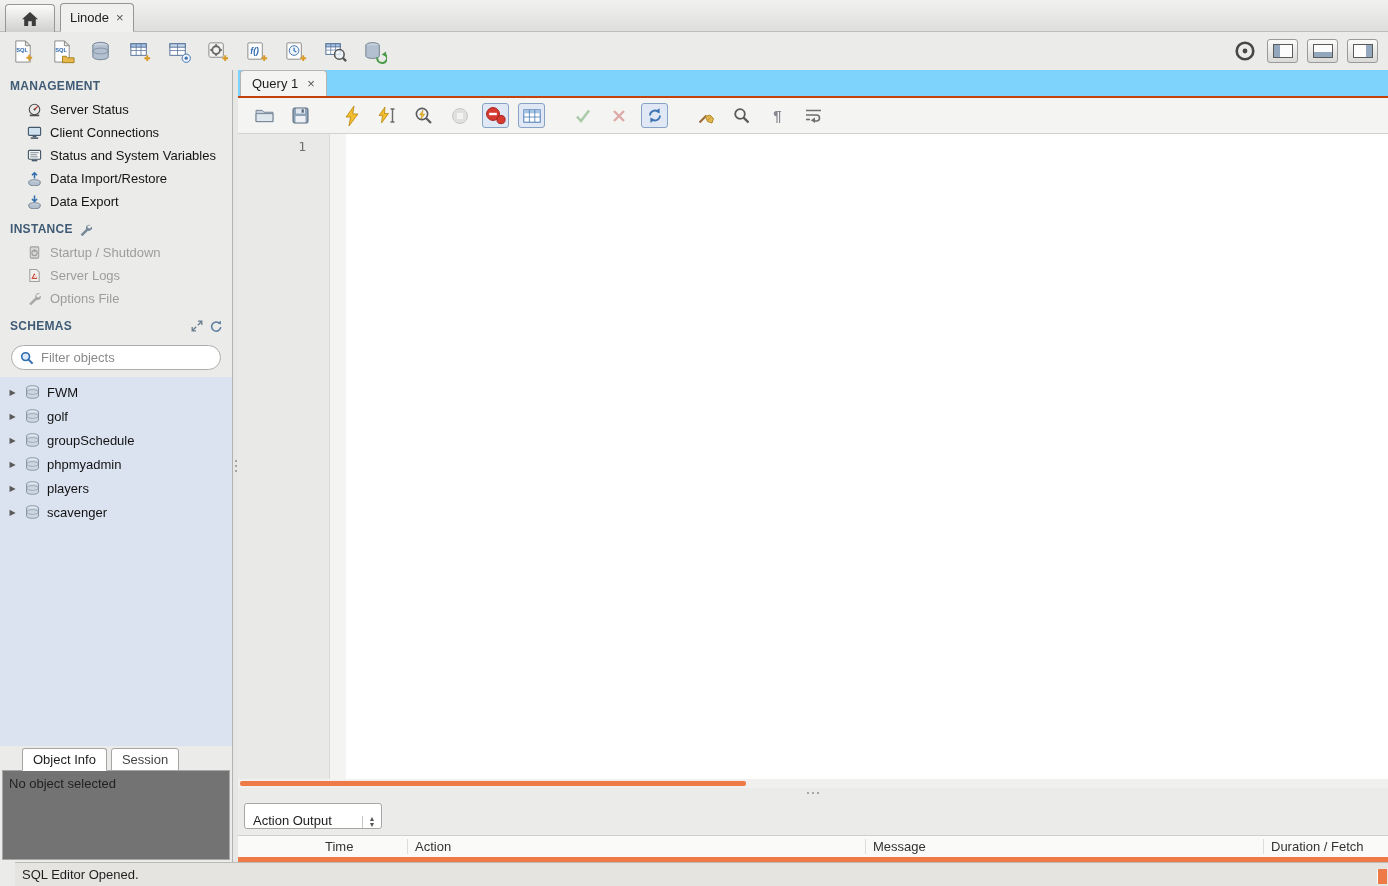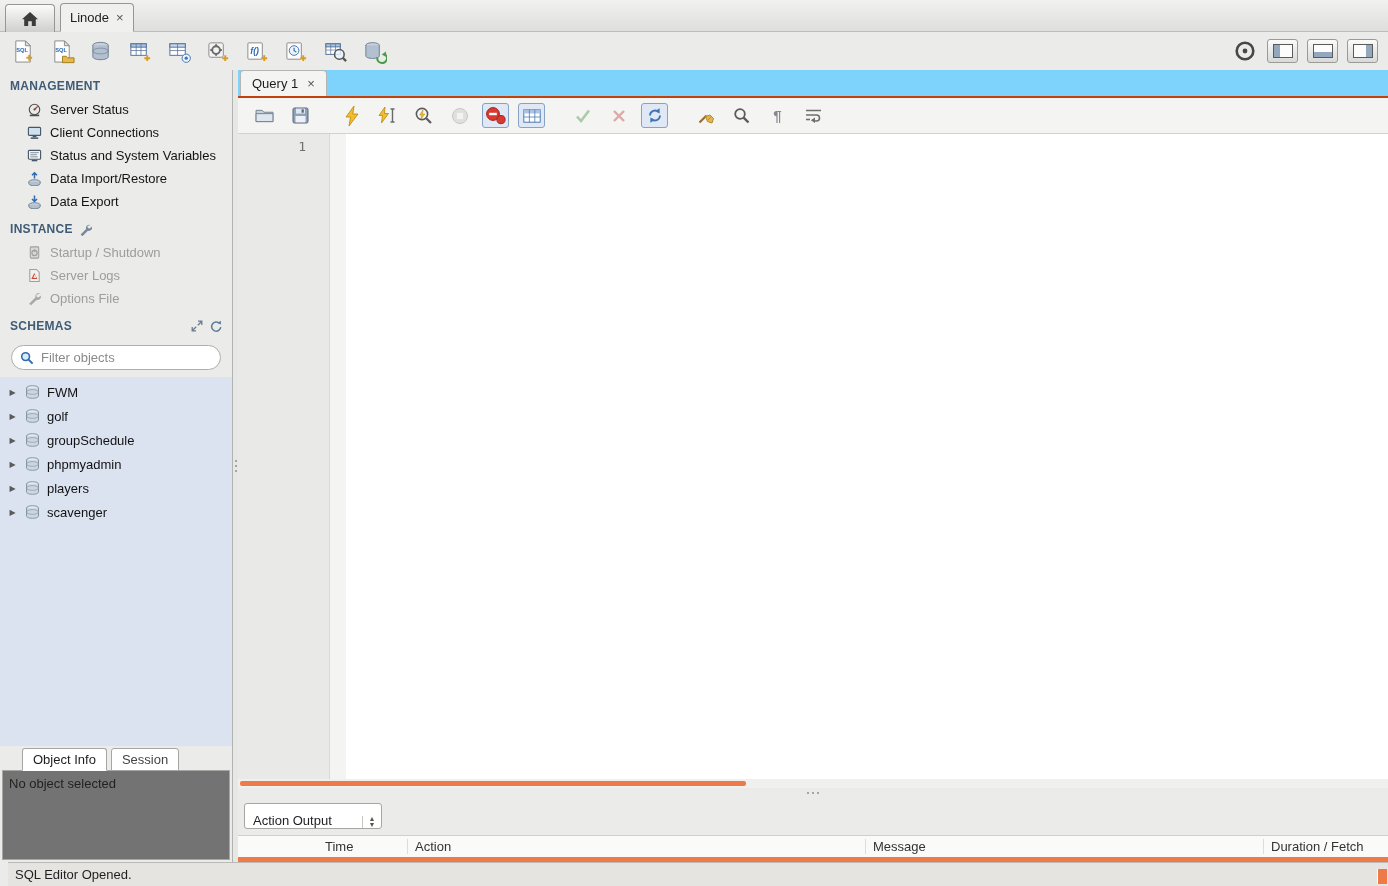--- a/index.html
+++ b/index.html
@@ -105,21 +105,21 @@
 
   .output-header { height:22px; background:#fafaf8; border-top:1px solid #cfcfcd;
     display:flex; font-size:13px; color:#333; align-items:center; }
   .oh-cell { display:flex; align-items:center; padding-left:7px; border-right:1px solid #dcdcda;
     white-space:nowrap; overflow:hidden; }
   .oh-c0 { width:46px; } .oh-c1 { width:34px; } .oh-c2 { width:90px; }
   .oh-c3 { width:458px; } .oh-c4 { width:398px; } .oh-c5 { flex:1; border-right:none; }
   .orange-bar { height:5px; background:#ee7a48; }
 
   
-  .statusbar { position:absolute; left:8px; right:0; bottom:0; height:24px; background:#e6e4e1;
+  .statusbar { position:absolute; left:15px; right:0; bottom:0; height:24px; background:#e6e4e1;
     border-top:1px solid #bcbab7; display:flex; align-items:center; padding-left:7px;
     font-size:13px; color:#1f1f1f; }
   .corner-orange { position:absolute; right:1px; top:869px; width:10px; height:15px;
     background:#ee7a48; border-left:1px solid #fff; }
 </style>
 </head>
 <body>
 
 <div class="tabbar">
   <div class="home-tab">

